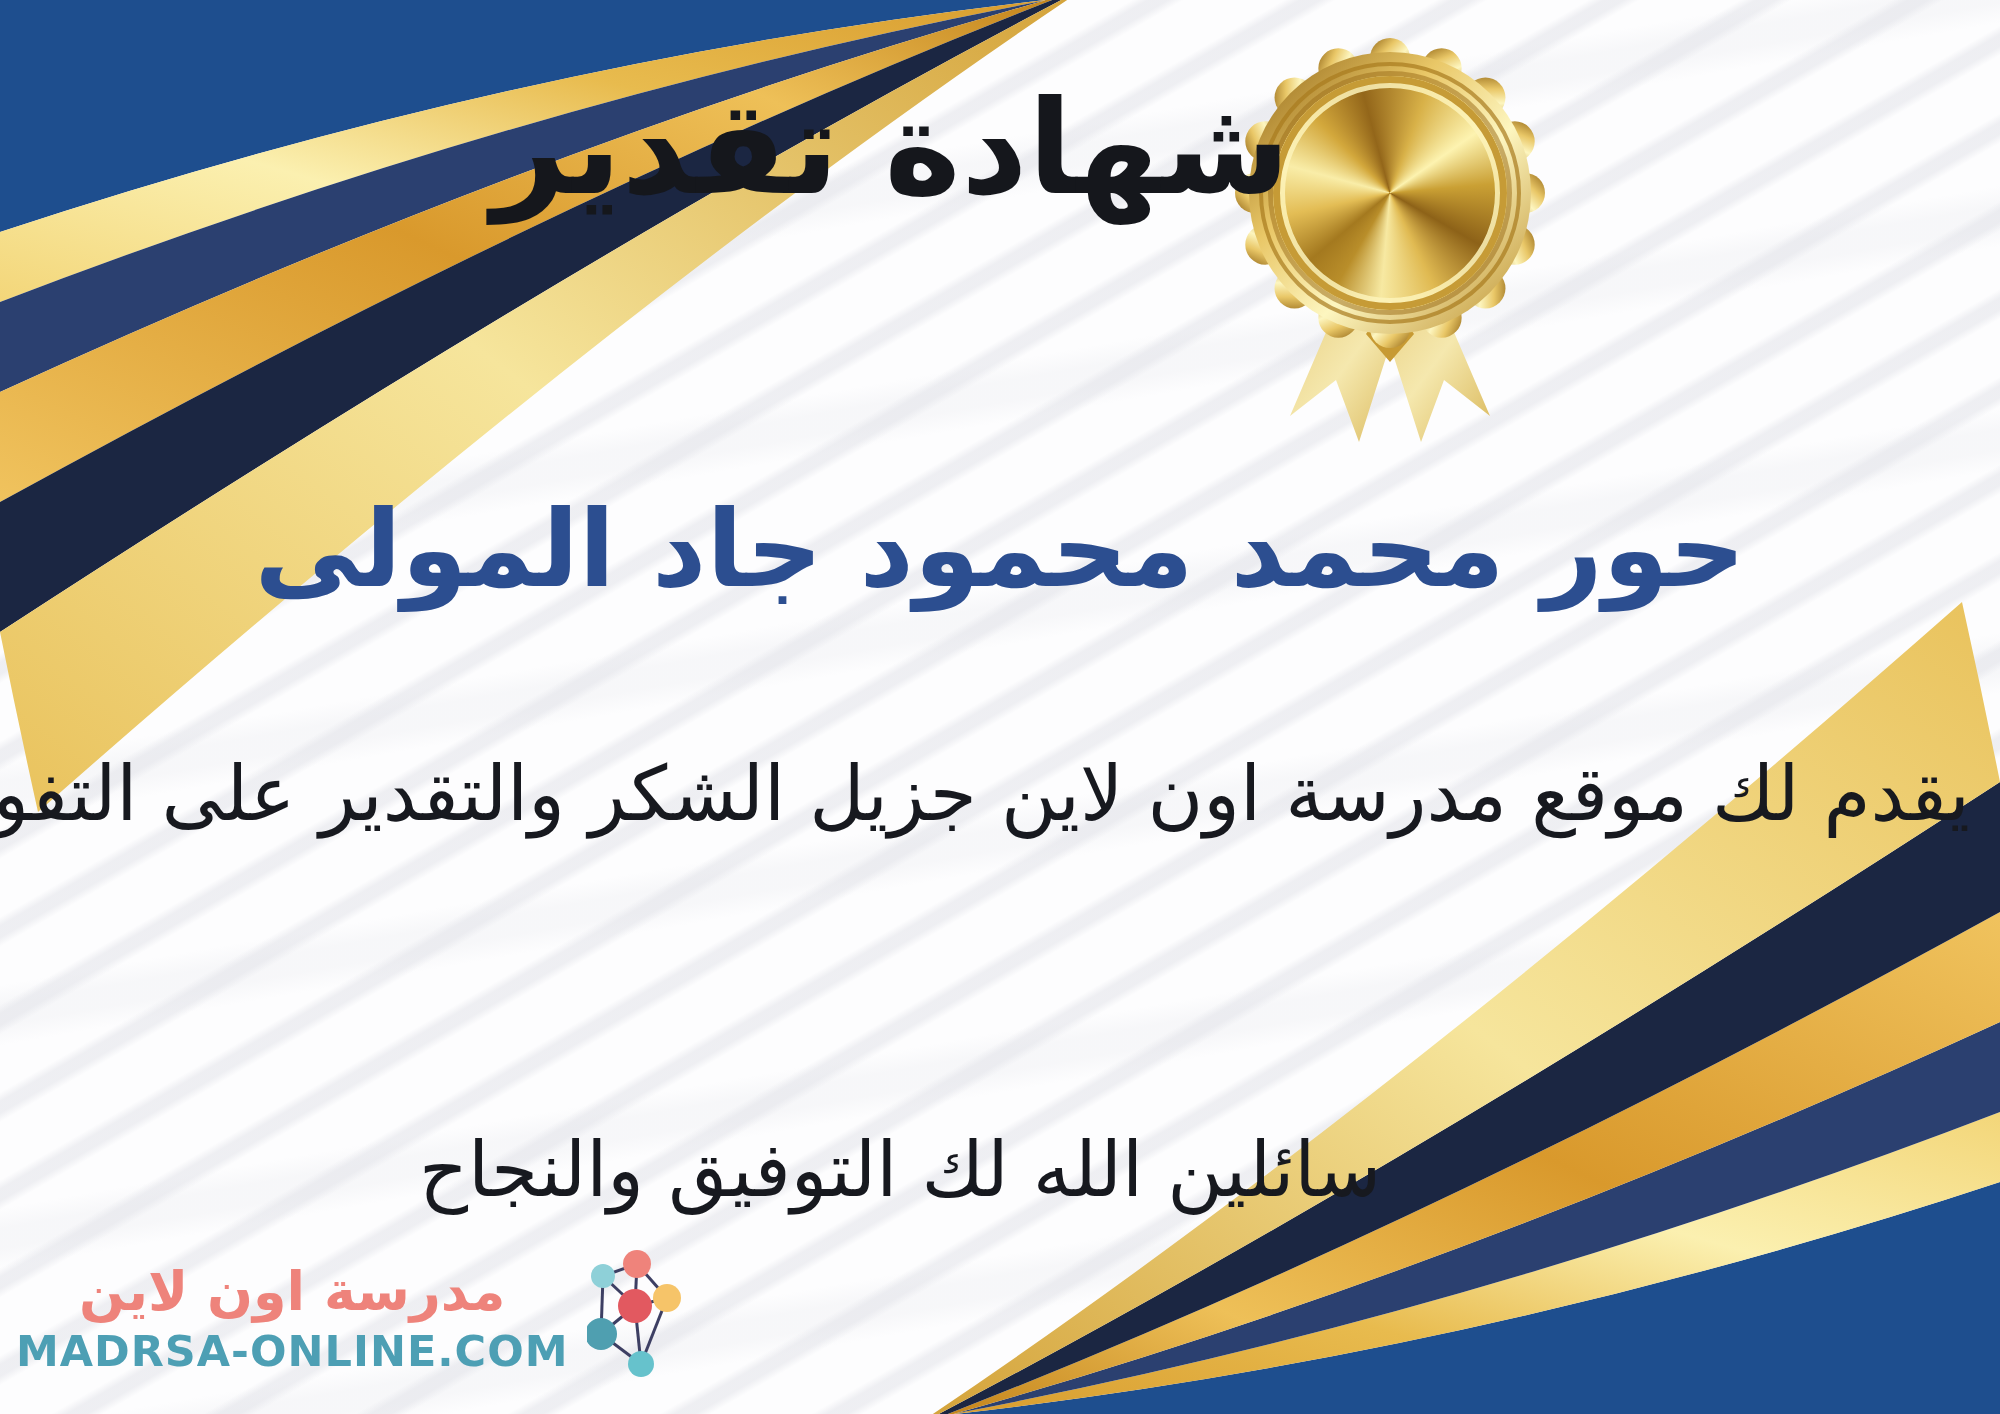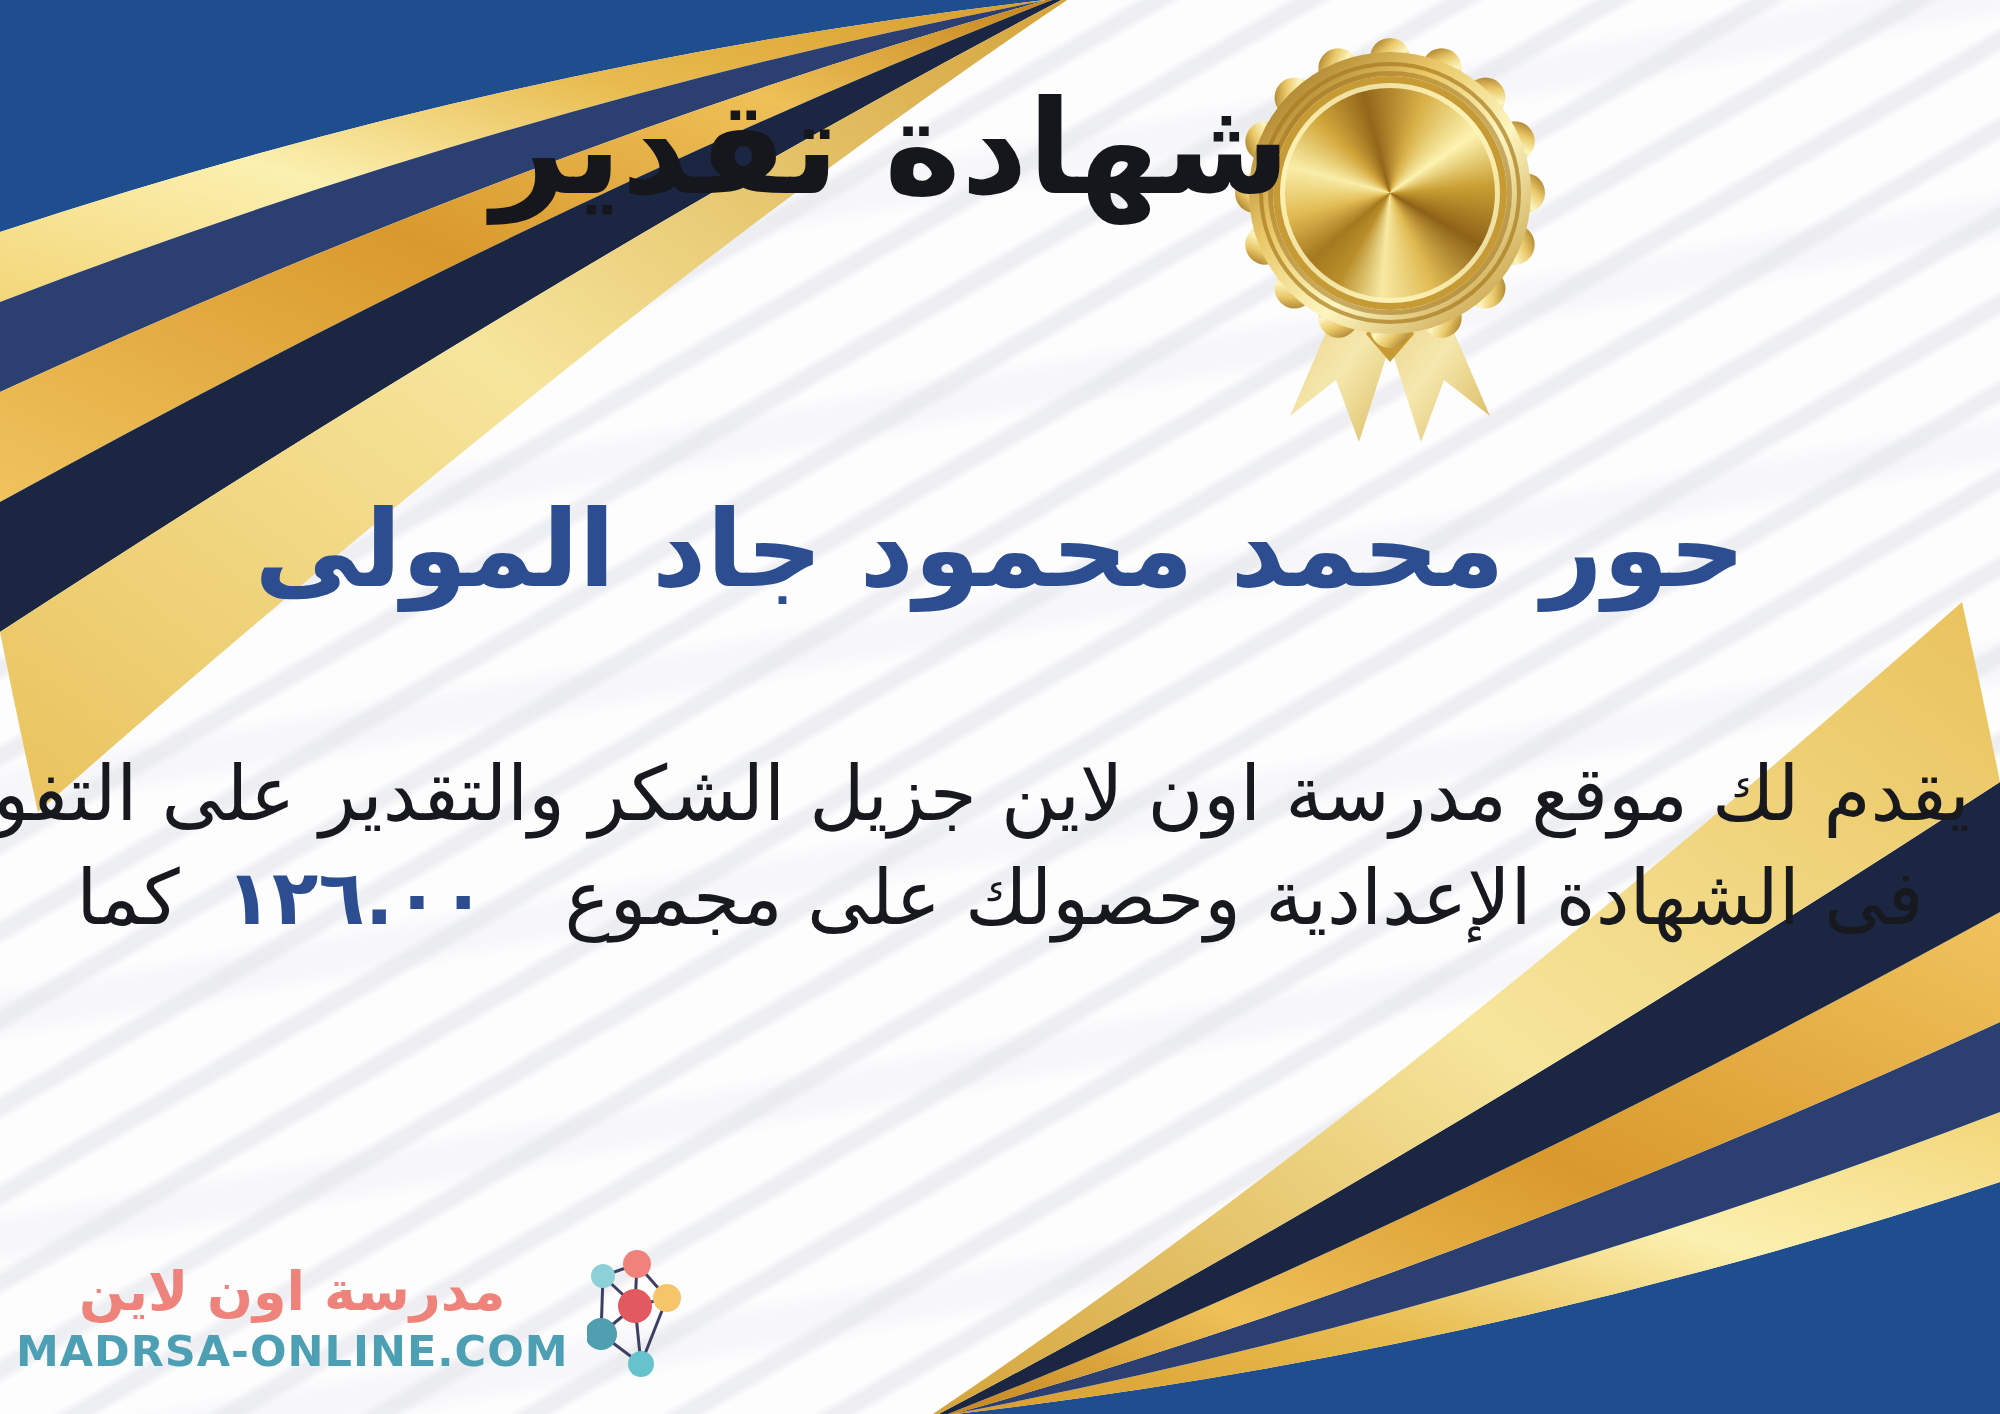--- a/index.html
+++ b/index.html
@@ -155,23 +155,23 @@
     </svg>
     <div class="medal-disc"></div>
   </div>
 
   <h1 class="title">شهادة تقدير</h1>
 
   <div class="student-name">حور محمد محمود جاد المولى</div>
 
   <div class="body-text">
     <p>يقدم لك موقع مدرسة اون لاين جزيل الشكر  والتقدير على التفوق</p>
-    <p><span>فى الشهادة الإعدادية وحصولك على مجموع</span><span class="score">١٢٦.٠٠</span><span>كما</span></p>
   </div>
 
+  <div class="closing">سائلين الله لك التوفيق  والنجاح</div>
 
   <div class="logo">
     <div class="logo-text">
       <div class="logo-ar">مدرسة اون لاين</div>
       <div class="logo-en">MADRSA-ONLINE.COM</div>
     </div>
     <svg class="logo-icon" viewBox="0 0 94 152" aria-hidden="true">
       <g stroke="#3d3f63" stroke-width="3" fill="none">
         <line x1="50" y1="20" x2="16" y2="32"></line>
         <line x1="50" y1="20" x2="48" y2="62"></line>

